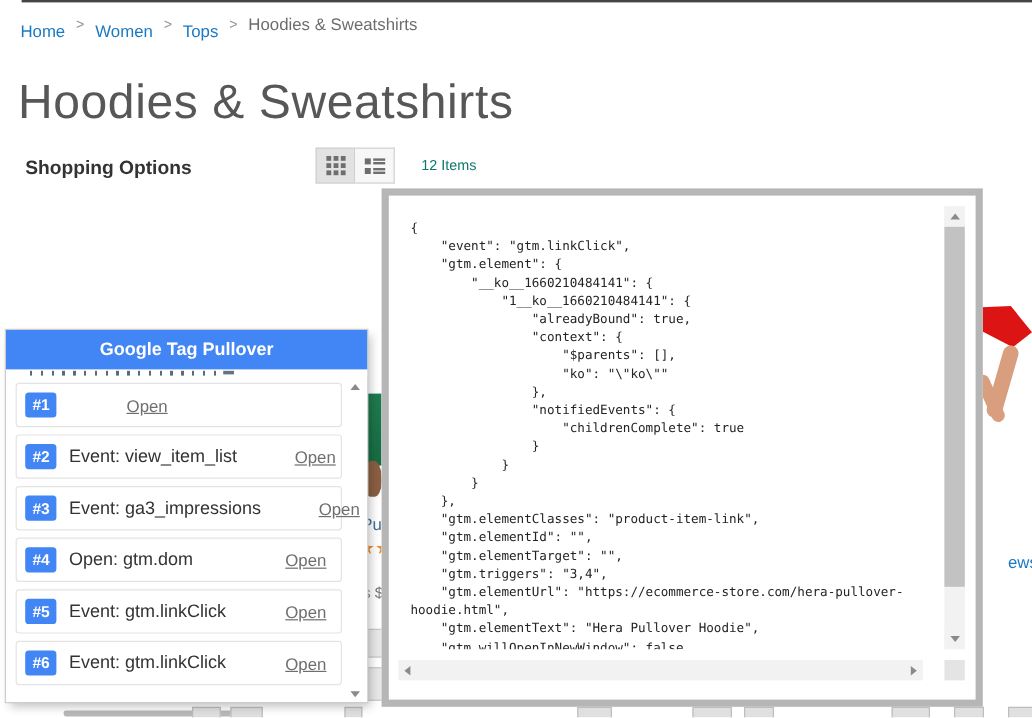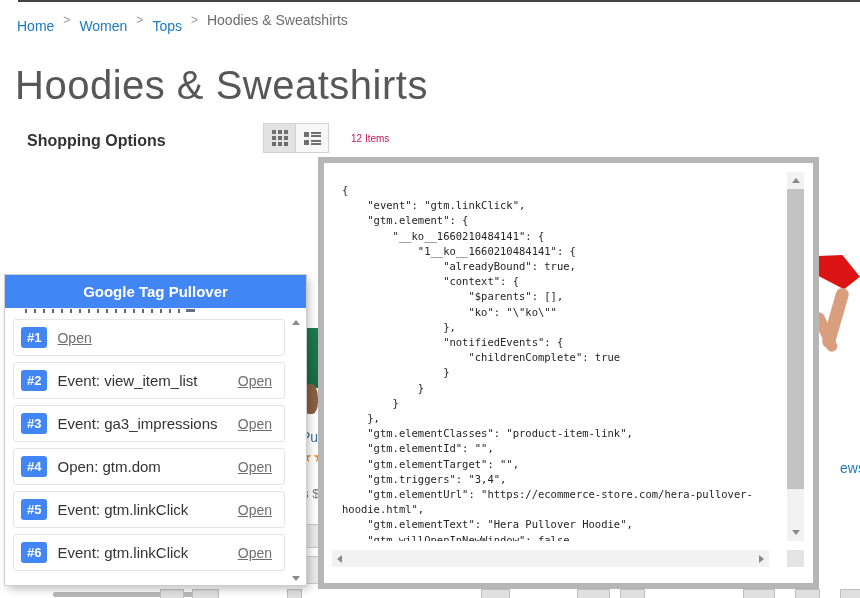--- a/index.html
+++ b/index.html
@@ -10,53 +10,53 @@
   .breadcrumb{position:absolute;left:17px;top:6px;z-index:2;font-size:14px;display:flex;align-items:center;}
   .crumb{color:#6d6d6d;}
   .crumb.link{color:#1979c3;cursor:pointer;margin-top:12px;}
   .crumb-sep{color:#969696;margin:0 9px;font-size:12px;}
   .crumb-sep:last-child{display:none;}
 
   
   .page-title{position:absolute;left:15px;top:36px;font-size:40px;font-weight:300;color:#575757;z-index:2;letter-spacing:.5px;}
 
   
-  .sidebar{position:absolute;left:15px;top:122px;width:201px;z-index:2;}
+  .sidebar{position:absolute;left:9px;top:122px;width:201px;z-index:2;}
   .side-head{font-size:16px;font-weight:700;color:#333;padding:10px 12px 18px;}
   .filter-row{display:flex;align-items:center;justify-content:space-between;border-top:1px solid #ccc;padding:12px 10px 12px 12px;cursor:pointer;}
   .filter-label{font-size:14px;font-weight:600;color:#333;letter-spacing:.4px;}
 
   
   .toolbar{position:absolute;left:263px;top:123px;z-index:2;display:flex;align-items:center;}
   .view-btn{width:33px;height:30px;border:1px solid #d1d1d1;background:#f7f7f7;display:flex;align-items:center;justify-content:center;box-sizing:border-box;cursor:pointer;}
   .view-btn + .view-btn{border-left:none;}
   .view-btn.active{background:#e2e2e2;}
   .grid-icon{display:grid;grid-template-columns:repeat(3,4px);grid-auto-rows:4px;gap:2px;}
   .grid-icon span{background:#6e6e6e;}
   .list-icon{display:flex;flex-direction:column;gap:3px;}
   .li-row{display:flex;gap:2px;align-items:center;}
   .li-sq{width:5px;height:5px;background:#6e6e6e;}
   .li-bars{display:flex;flex-direction:column;gap:1px;}
   .li-bars i{display:block;width:10px;height:2px;background:#6e6e6e;}
-  .items-count{margin-left:22px;font-size:10px;color:#be185d;text-align:center;}
+  .items-count{margin-left:22px;font-size:12px;color:#0f766e;text-align:center;}
 
   
   .gtm-panel{position:absolute;left:5px;top:275px;width:301px;height:310px;background:#fff;z-index:6;
     box-shadow:0 0 0 1px #cdcdcd,3px 4px 8px rgba(0,0,0,.25);display:flex;flex-direction:column;}
   .gtm-header{height:33px;background:#4285f4;color:#fff;font-weight:700;font-size:15px;display:flex;align-items:center;justify-content:center;flex:none;}
   .gtm-gap{height:6px;position:relative;flex:none;background:#fff;}
   .gtm-gap-marks{position:absolute;left:20px;top:1px;width:160px;height:4px;
     background:repeating-linear-gradient(90deg,#3d5166 0 2px,transparent 2px 9px);opacity:.85;}
   .gtm-gap-chev{position:absolute;left:181px;top:1px;width:9px;height:3px;background:#3d5166;opacity:.8;}
   .gtm-body{flex:1;position:relative;overflow:hidden;}
   .gtm-list{position:absolute;left:8px;right:21px;top:5px;}
   .gtm-row{display:flex;align-items:center;height:37px;border:1px solid #e4e4e4;border-radius:3px;margin-bottom:6px;background:#fff;padding:0 12px 0 7px;box-sizing:border-box;}
   .gtm-badge{background:#4285f4;color:#fff;font-weight:700;font-size:13px;border-radius:3px;padding:3px 6px;margin-right:10px;flex:none;}
   .gtm-label{font-size:15px;color:#333;flex:1;white-space:nowrap;}
-  .gtm-open{font-size:14px;color:#6f6f6f;text-decoration:underline;cursor:pointer;}
+  .gtm-open{font-size:14px;color:#6f6f6f;text-decoration:underline;cursor:pointer;margin-left:48px;}
   .gtm-scrollbar{position:absolute;right:3px;top:4px;bottom:2px;width:14px;}
   .gtm-sb-up{position:absolute;top:2px;left:3px;}
   .gtm-sb-down{position:absolute;bottom:2px;left:3px;}
 
   
   .tri-up{width:0;height:0;border:4px solid transparent;border-bottom:5px solid #8a8a8a;border-top:none;}
   .tri-down{width:0;height:0;border:4px solid transparent;border-top:5px solid #8a8a8a;border-bottom:none;}
   .tri-left{width:0;height:0;border:4px solid transparent;border-right:5px solid #8a8a8a;border-left:none;}
   .tri-right{width:0;height:0;border:4px solid transparent;border-left:5px solid #8a8a8a;border-right:none;}
 

